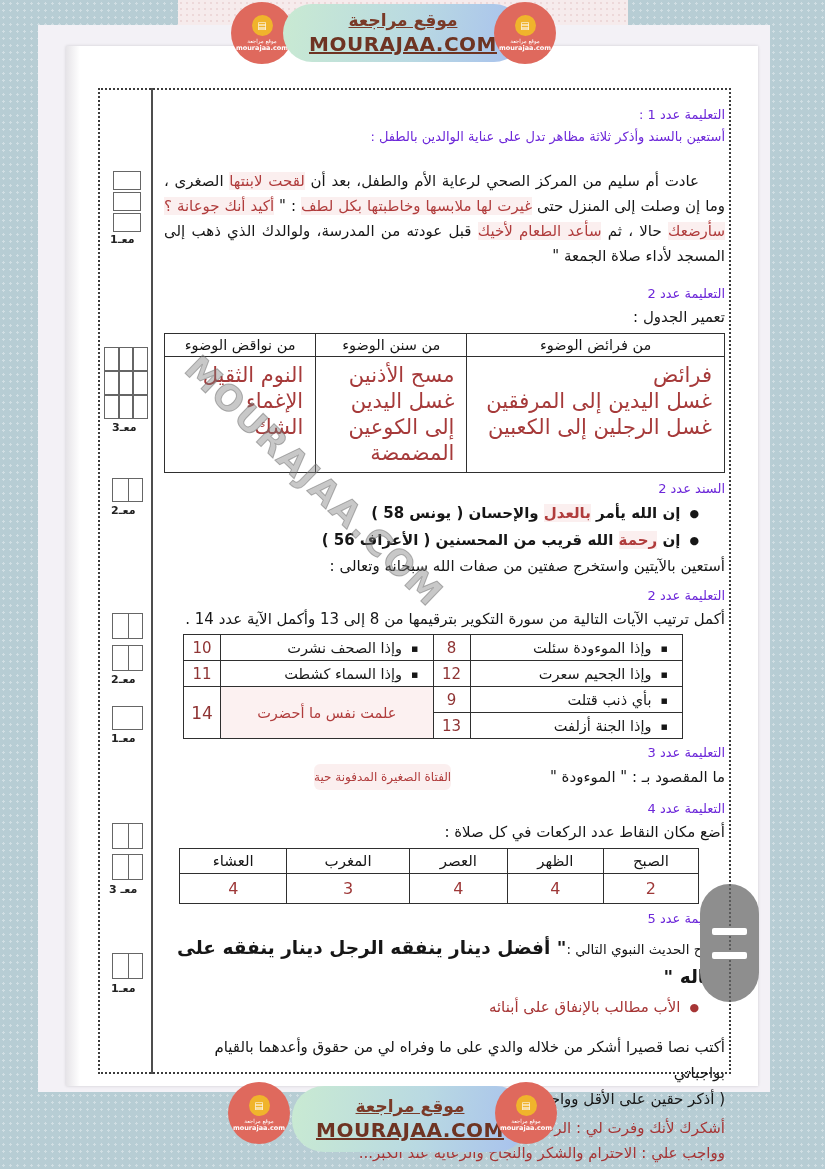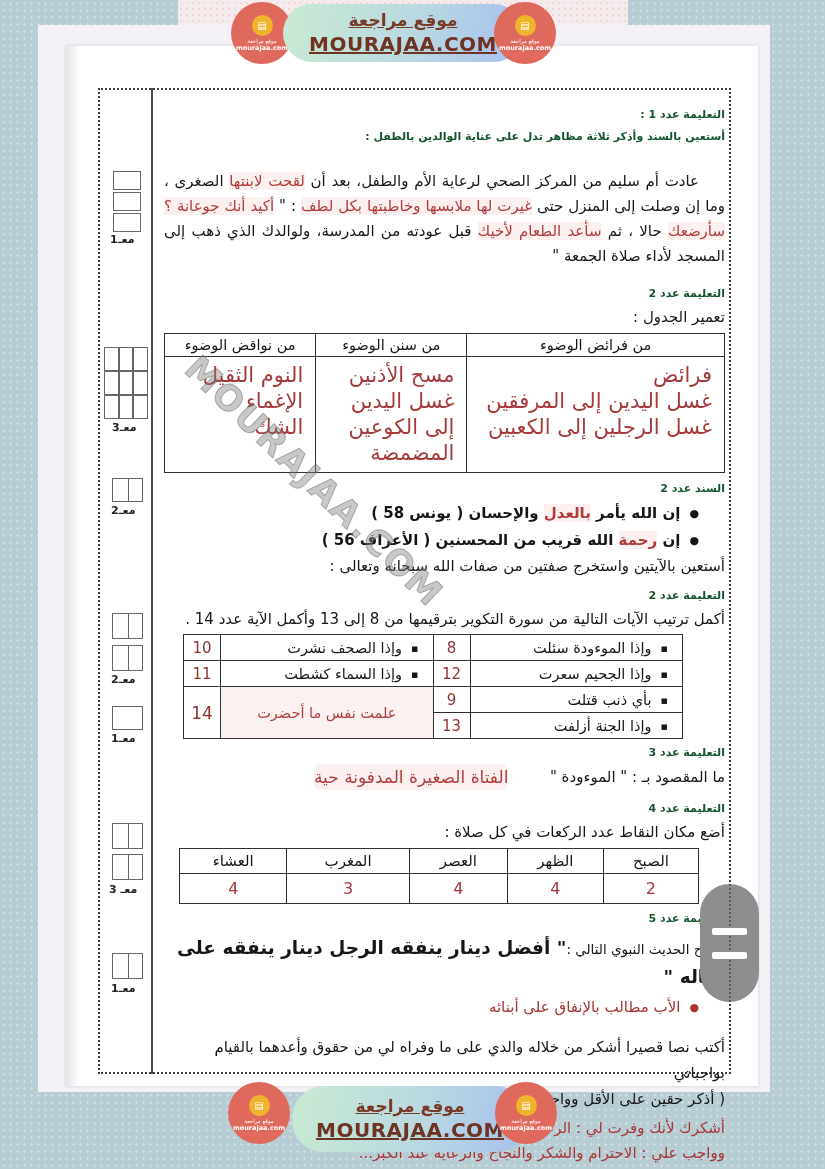--- a/index.html
+++ b/index.html
@@ -23,21 +23,21 @@
   
   .mbox { position:absolute; background:#fff; border:1px solid #666; }
   .c2::after { content:""; position:absolute; left:50%; top:0; bottom:0; border-left:1px solid #666; }
   .grid9 { position:absolute; display:grid; grid-template-columns:repeat(3,1fr); grid-template-rows:repeat(3,1fr); }
   .grid9 div { border:0.5px solid #666; background:#fff; }
   .mlabel { position:absolute; font-size:11px; font-weight:bold; color:#222; direction:rtl; }
 
   
   #content { position:absolute; left:154px; top:88px; width:577px; height:984px;
     direction:rtl; text-align:right; color:#161616; font-size:15px; padding:0 6px 0 10px; }
-  .h { font-weight:bold; font-size:11px; line-height:22px; color:#14532d; }
+  .h { font-weight:normal; font-size:13px; line-height:22px; color:#6d28d9; }
   .ln { line-height:22px; }
   .para { margin-top:21px; line-height:25px; text-align:justify; text-indent:26px; }
   .hl { color:#b03c3c; background:rgba(246,216,216,.4); }
   .bull { line-height:26px; padding-right:26px; font-weight:600; }
   .bdot { display:inline-block; margin-left:9px; font-size:11px; vertical-align:1px; }
   .mt16{margin-top:16px}.mt14{margin-top:14px}.mt8{margin-top:8px}.mt5{margin-top:5px}.mt4{margin-top:4px}.mt3{margin-top:3px}.mt1{margin-top:1px}
 
   table { border-collapse:collapse; }
   
   .wudu { width:100%; margin-top:5px; border:1.5px solid #2f2f2f; }
@@ -49,21 +49,21 @@
   .verses td { border:1px solid #2f2f2f; height:26px; font-size:14.5px; padding:1px 6px; }
   .verses .vtx { width:212px; padding-right:14px; }
   .verses .num { width:37px; text-align:center; color:#8f3434; font-size:15px; }
   .verses .ansc { text-align:center; color:#b03c3c; background:rgba(246,216,216,.35); }
   
   .pray { width:520px; margin:5px 26px 0 auto; border:1.5px solid #2f2f2f; }
   .pray th { border:1px solid #2f2f2f; font-weight:normal; font-size:15px; height:25px; text-align:center; }
   .pray td { border:1px solid #2f2f2f; height:30px; text-align:center; color:#9e3838; font-size:16px; }
 
   .qline { position:relative; line-height:26px; }
-  .ans-float { position:absolute; left:150px; top:0; color:#b03c3c; background:rgba(246,216,216,.4); font-size:17px;border-radius:6px; }
+  .ans-float { position:absolute; left:150px; top:0; color:#b03c3c; background:rgba(246,216,216,.4); font-size:12px;border-radius:6px; }
   .hadith { margin-top:4px; line-height:28px; }
   .hadith .intro { font-size:13.5px; }
   .hadith .quote { font-weight:bold; font-size:18.5px; }
   .redline { color:#a63535; line-height:25px; }
   .task { margin-top:14px; line-height:26px; }
 
   
   .watermark { position:absolute; left:205px; top:348px; font-size:35px; font-weight:bold; letter-spacing:2px;
     color:rgba(125,125,125,.42); -webkit-text-stroke:1px rgba(110,110,110,.5);
     transform:rotate(44deg); transform-origin:left top; white-space:nowrap; pointer-events:none; }

